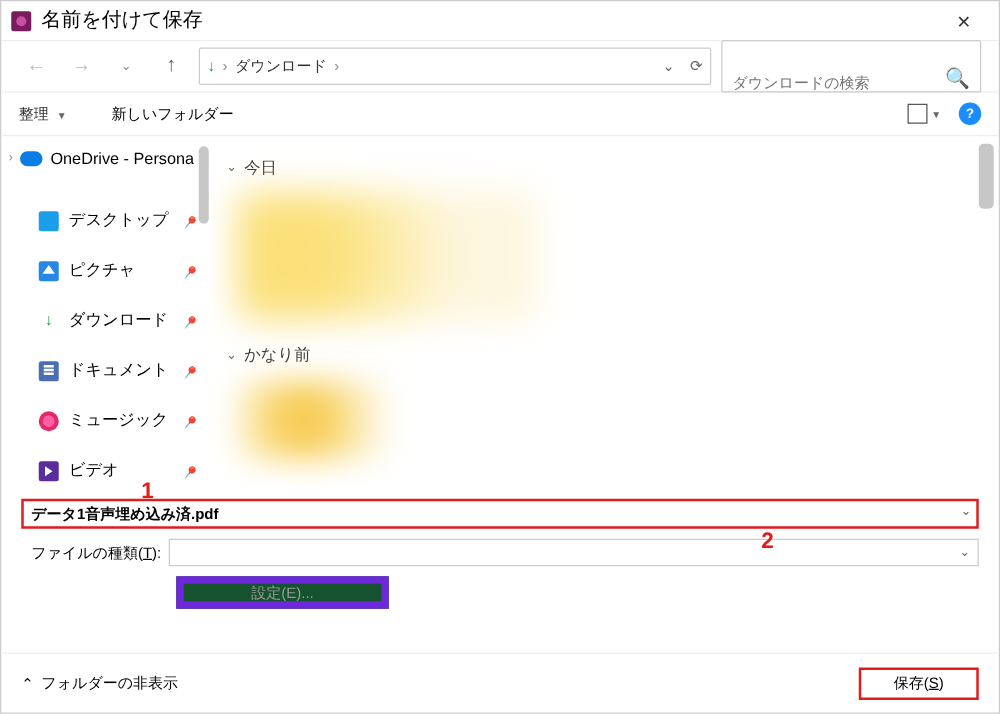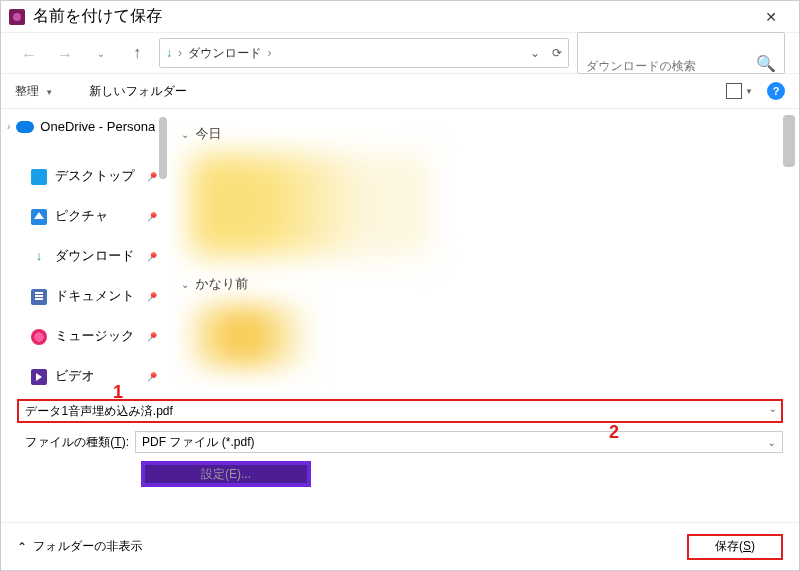--- a/index.html
+++ b/index.html
@@ -50,25 +50,25 @@
 .grouphdr { display:flex; align-items:center; gap:6px; margin:4px 0 10px 0; color:#333; }
 .grouphdr .chev{color:#666;font-size:10px;}
 .blur1 { width:240px; height:104px; filter:blur(14px); background:radial-gradient(circle at 18% 50%, #fbe07a 18%, #fceaa0 36%, #fdf6de 66%), radial-gradient(circle at 62% 44%, #fbd760 20%, #fce79a 42%, transparent 64%); border-radius:10px; margin-left:8px; margin-bottom:18px; }
 .blur2 { width:120px; height:66px; filter:blur(12px); background:radial-gradient(circle at 45% 50%, #f8cc55 24%, #fbe49a 52%, #fdf5de 80%); border-radius:10px; margin-left:8px; }
 .cntscroll{position:absolute;right:4px;top:6px;width:12px;height:52px;background:#c7c7c7;border-radius:4px;}
 .formrows { padding:10px 16px 6px 16px; font-size:12px; position:relative; }
 .frow { display:flex; align-items:center; margin-bottom:8px; }
 .flabel { width:118px; text-align:right; padding-right:6px; }
 .flabel .u{text-decoration:underline;}
 .fnamebox { flex:1; position:relative; }
-.fnamebox input { width:100%; height:24px; border:2px solid #e21b1b; padding:2px 20px 2px 6px; font-size:12px; outline:none; }
+.fnamebox input { width:100%; height:24px; border:2px solid #e21b1b; padding:2px 20px 2px 6px; font-size:12px; outline:none;font-weight:bold; }
 .fnamebox .dd { position:absolute; right:6px; top:4px; color:#666; font-size:10px; }
 .ftypebox { flex:1; height:22px; border:1px solid #ccc; display:flex; align-items:center; padding:0 6px; position:relative; }
 .ftypebox .dd { position:absolute; right:6px; color:#666; font-size:10px; }
-.settingsbtn { margin-left:124px; width:170px; height:26px; border:4px solid #6d28d9; background:#4c1d95; color:#999; font-size:12px; display:flex;align-items:center;justify-content:center; }
+.settingsbtn { margin-left:124px; width:170px; height:26px; border:6px solid #6d28d9; background:#14532d; color:#999; font-size:12px; display:flex;align-items:center;justify-content:center; }
 .callout1{position:absolute; left:112px; top:-7px; color:#e21b1b; font-weight:bold; font-size:18px;}
 .callout2{position:absolute; right:180px; bottom:50px; color:#e21b1b; font-weight:bold; font-size:18px;}
 .footer { position:absolute; bottom:0; left:0; right:0; height:48px; border-top:1px solid #eee; display:flex; align-items:center; padding:0 16px; font-size:12px; }
 .footer .hide { display:flex; align-items:center; gap:6px; }
 .footer .btns { margin-left:auto; display:flex; gap:10px; }
 .footer button { height:26px; width:96px; border:1px solid #bbb; background:#fff; font-size:12px; cursor:pointer; }
 .footer button.primary { border:2px solid #e21b1b; }
 .footer button .u{text-decoration:underline;}
 </style>
 </head>
@@ -179,21 +179,20 @@
   <div class="callout1">1</div>
   <div class="frow">
     <div class="fnamebox">
       <input value="データ1音声埋め込み済.pdf" style="">
       <span class="dd">⌄</span>
     </div>
   </div>
   <div class="frow">
     <div class="flabel"><span>ファイルの種類(</span><span class="u">T</span><span>):</span></div>
     <div class="ftypebox">
-      <span>PDF ファイル (*.pdf)</span>
       <span class="dd">⌄</span>
     </div>
   </div>
   <div class="settingsbtn">
       <span>設定(</span>
       <span class="u">E</span>
       <span>)...</span>
     </div>
   <div class="callout2">2</div>
 </div>

